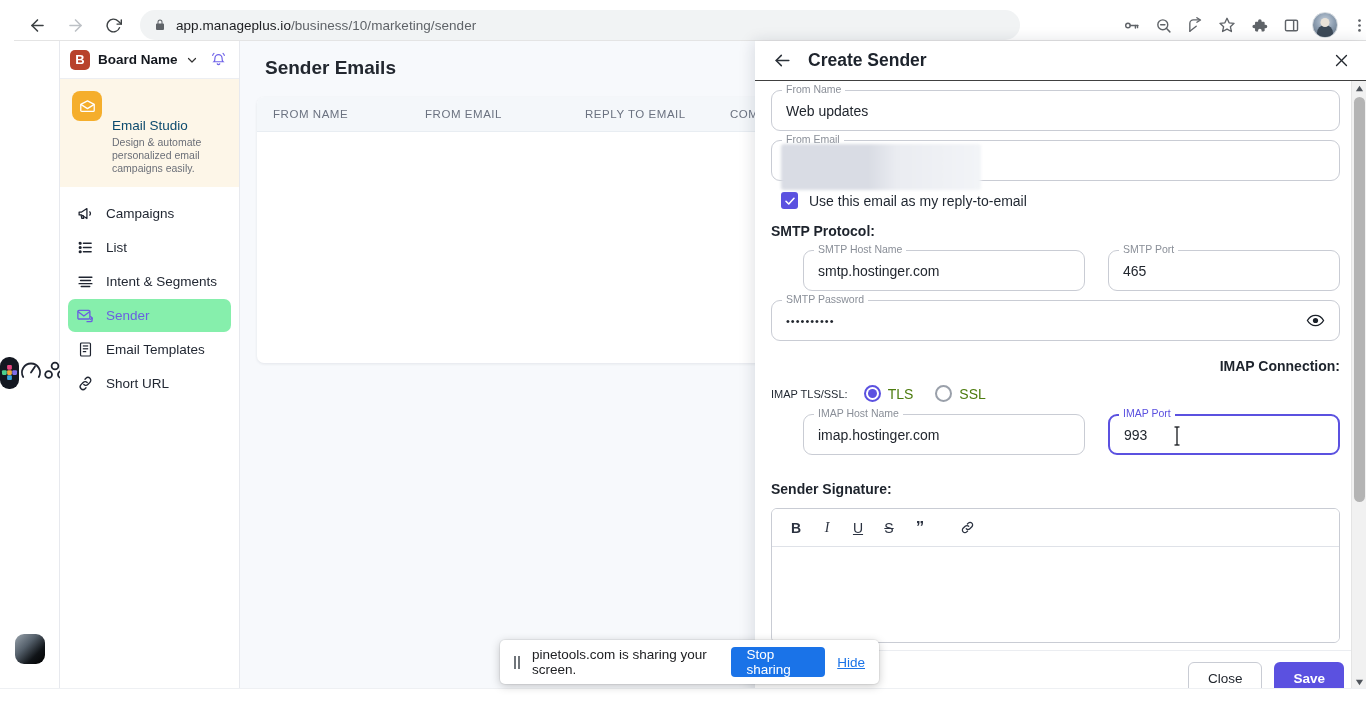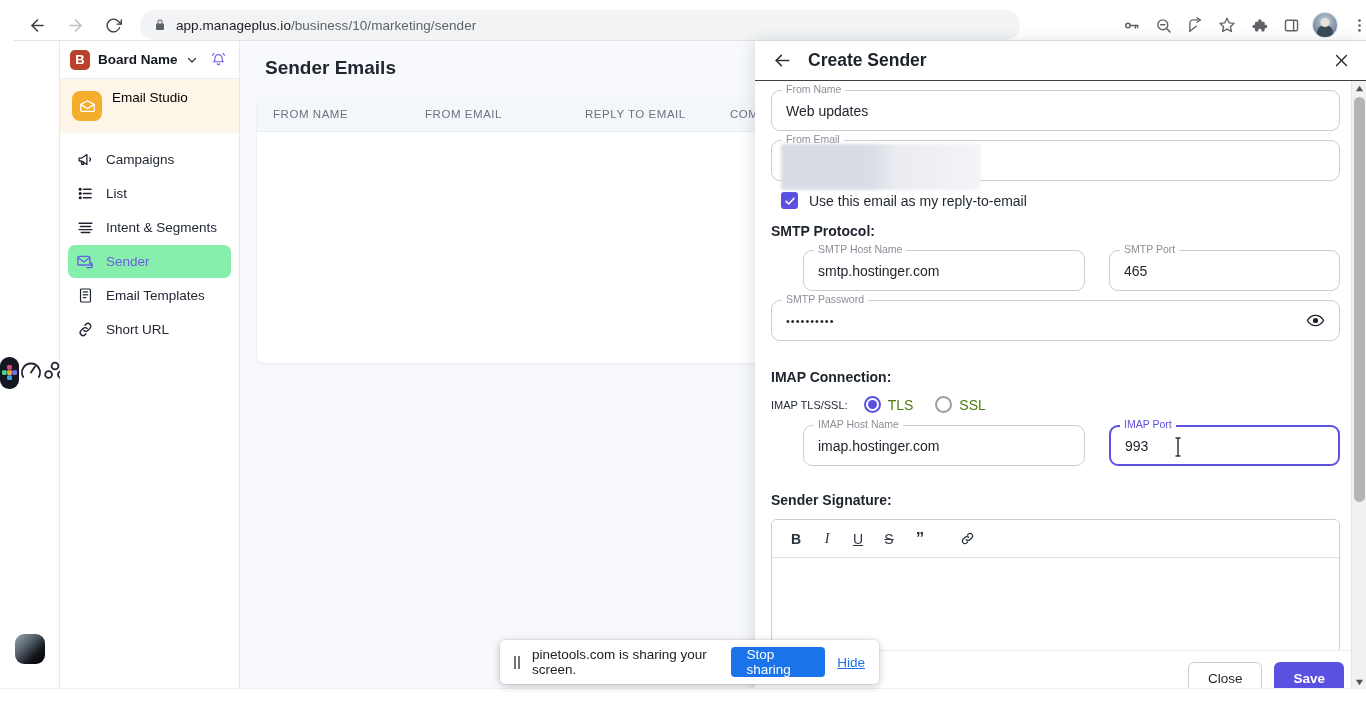--- a/index.html
+++ b/index.html
@@ -108,21 +108,21 @@
 
   .studio-card {
     display: flex; gap: 10px; padding: 10px 10px 12px 12px;
     background: #fdf6e8; align-items: flex-start;
   }
   .studio-icon {
     width: 30px; height: 30px; border-radius: 8px; background: #f5ae2c;
     display: flex; align-items: center; justify-content: center;
     color: #ffffff; flex: 0 0 auto; margin-top: 2px;
   }
-  .studio-title { font-size: 13.5px; color: #000000; font-weight: 500; line-height: 17px; }
+  .studio-title { font-size: 13.5px; color: #0c4a6e; font-weight: 500; line-height: 17px; margin-top: 28px; }
   .studio-sub { font-size: 10.5px; color: #6b6f78; line-height: 13px; margin-top: 2px; }
 
   .nav-list { padding: 10px 8px 0 8px; }
   .nav-item {
     display: flex; align-items: center; gap: 12px;
     height: 33px; border-radius: 7px; padding: 0 8px; margin-bottom: 1px;
     color: #1f2430;
     text-align: right;
   }
   .nav-item .nlabel { font-size: 13.5px; color: #222833; }
@@ -199,23 +199,23 @@
   .eye { margin-left: auto; color: #1c222a; display: flex; }
 
   .checkrow { display: flex; align-items: center; gap: 11px; margin: 11px 0 14px 10px; }
   .checkbox {
     width: 17px; height: 17px; border-radius: 3px; background: #5b51e0;
     display: flex; align-items: center; justify-content: center; color: #fff;
   }
   .checkrow .clabel { font-size: 14px; color: #1f2630; }
 
   .section-title { font-size: 14px; color: #1d232c; font-weight: 600; margin: 0 0 11px 0; }
-  .row2 { display: flex; gap: 12px; padding-left: 32px; }
+  .row2 { display: flex; gap: 23px; padding-left: 32px; }
   .row2 .col-a { flex: 0 0 282px; }
-  .row2 .col-b { flex: 1 1 auto; margin-left: 12px; }
+  .row2 .col-b { flex: 1 1 auto; }
 
   .radiorow { display: flex; align-items: center; gap: 10px; margin: 0 0 12px 0; }
   .radiorow .rlabel { font-size: 11px; color: #1f2630; margin-right: 6px; }
   .radio {
     width: 17px; height: 17px; border-radius: 50%; border: 2px solid #9aa0aa;
     display: flex; align-items: center; justify-content: center;
   }
   .radio.on { border-color: #5b51e0; }
   .radio.on::after { content: ""; width: 9px; height: 9px; border-radius: 50%; background: #5b51e0; }
   .radio-opt { display: flex; align-items: center; gap: 7px; margin-right: 12px; }
@@ -443,20 +443,21 @@
 
       <div class="studio-card">
         <div class="studio-icon">
           <svg width="17" height="17" viewBox="0 0 24 24" fill="none" stroke="currentColor" stroke-width="1.8" stroke-linejoin="round">
               <path d="M2.5 9l9.5-5 9.5 5v8.5a1.5 1.5 0 0 1-1.5 1.5H4a1.5 1.5 0 0 1-1.5-1.5z"></path>
               <polyline points="2.5 9 12 15 21.5 9"></polyline>
             </svg>
         </div>
         <div>
           <div class="studio-title">Email Studio</div>
+          <div class="studio-sub">Design &amp; automate personalized email campaigns easily.</div>
         </div>
       </div>
 
       <div class="nav-list">
         <div class="nav-item">
           <span class="nicon">
             <svg width="17" height="17" viewBox="0 0 24 24" fill="none" stroke="currentColor" stroke-width="1.8" stroke-linejoin="round">
                 <path d="M3 10v4h3.5L14 19V5L6.5 10z"></path>
                 <path d="M17.5 9.2a3.4 3.4 0 0 1 0 5.6"></path>
                 <path d="M5.8 14.4l1 4.6h2.6l-.9-4.6"></path>
@@ -595,21 +596,21 @@
             <span style="letter-spacing:1px;font-size:11px;">••••••••••</span>
             <span class="eye">
               <svg width="19" height="19" viewBox="0 0 24 24" fill="none" stroke="currentColor" stroke-width="1.7">
                   <path d="M1.8 12S5.5 5.5 12 5.5 22.2 12 22.2 12 18.5 18.5 12 18.5 1.8 12 1.8 12z"></path>
                   <circle cx="12" cy="12" r="3.3" fill="currentColor" stroke="none"></circle>
                 </svg>
             </span>
           </div>
         </div>
 
-        <div class="section-title" style="margin-top:28px;">IMAP Connection:</div>
+        <div class="section-title" style="margin-top:17px;text-align:right;">IMAP Connection:</div>
 
         <div class="radiorow">
           <span class="rlabel">IMAP TLS/SSL:</span>
           <div class="radio-opt">
             <span class="radio on"></span>
             <span class="otext">TLS</span>
           </div>
           <div class="radio-opt">
             <span class="radio"></span>
             <span class="otext">SSL</span>

